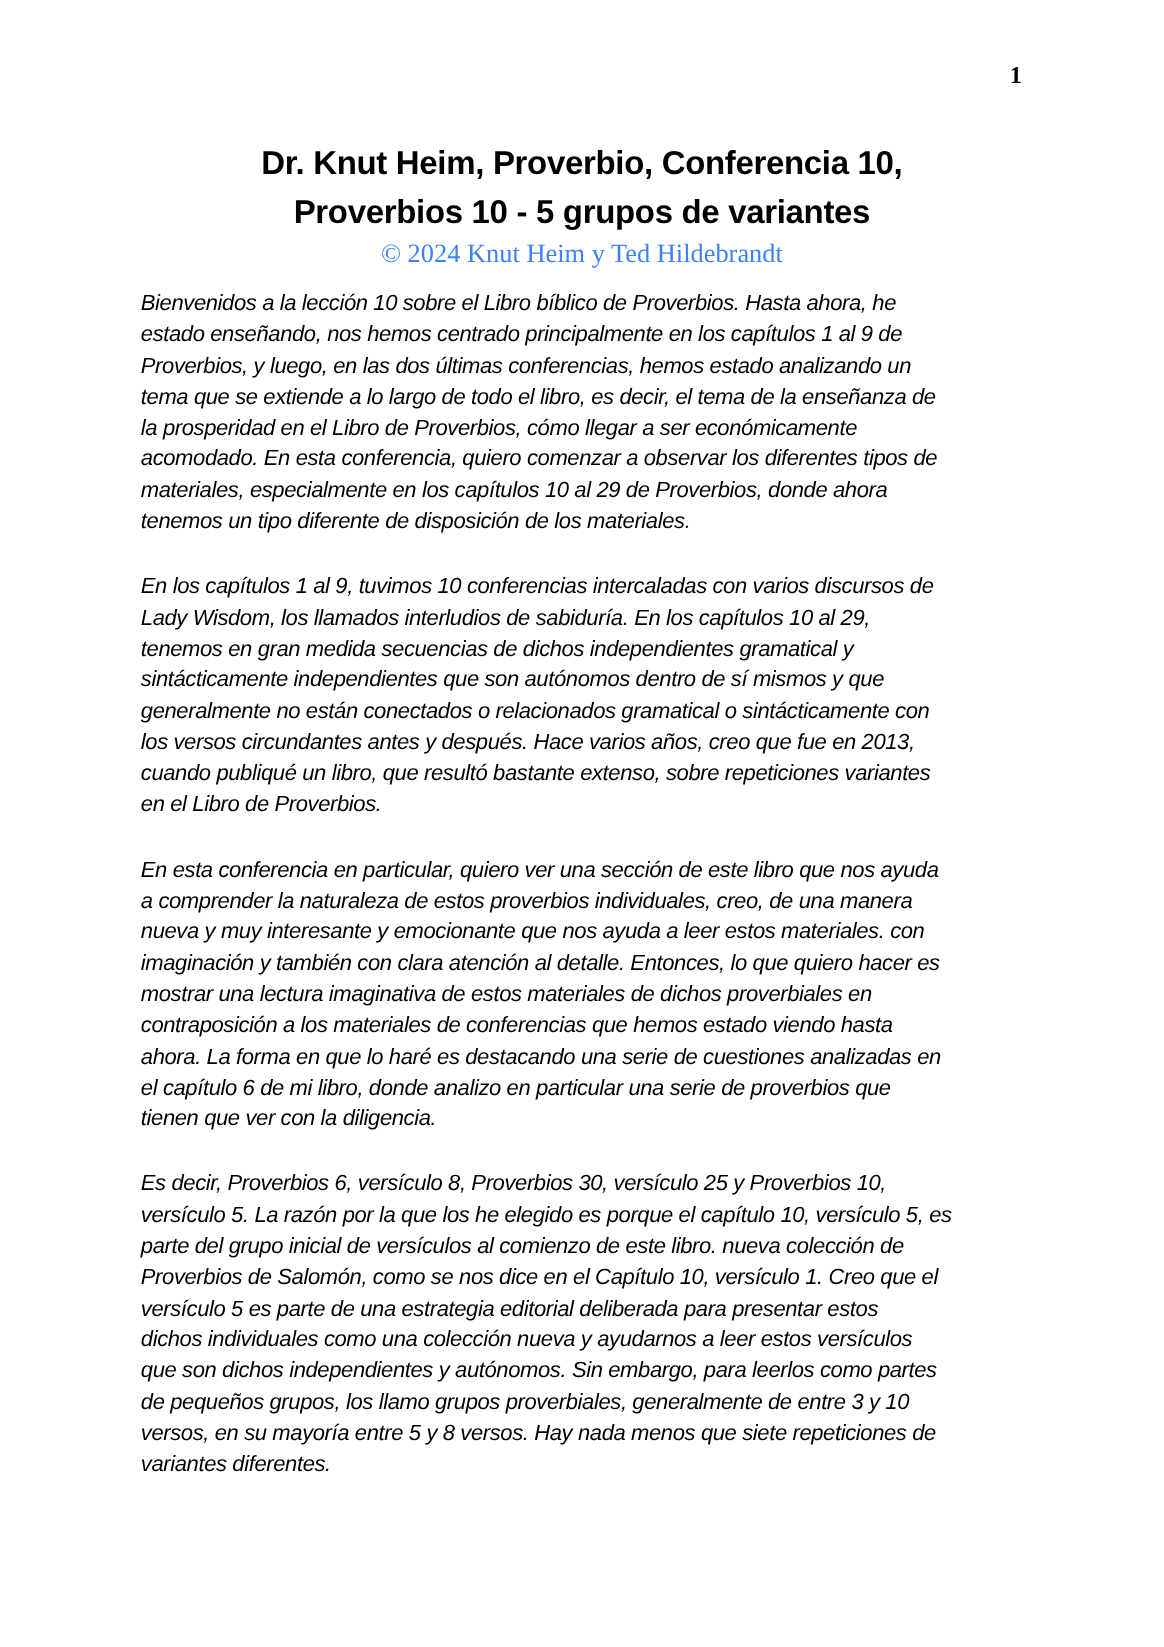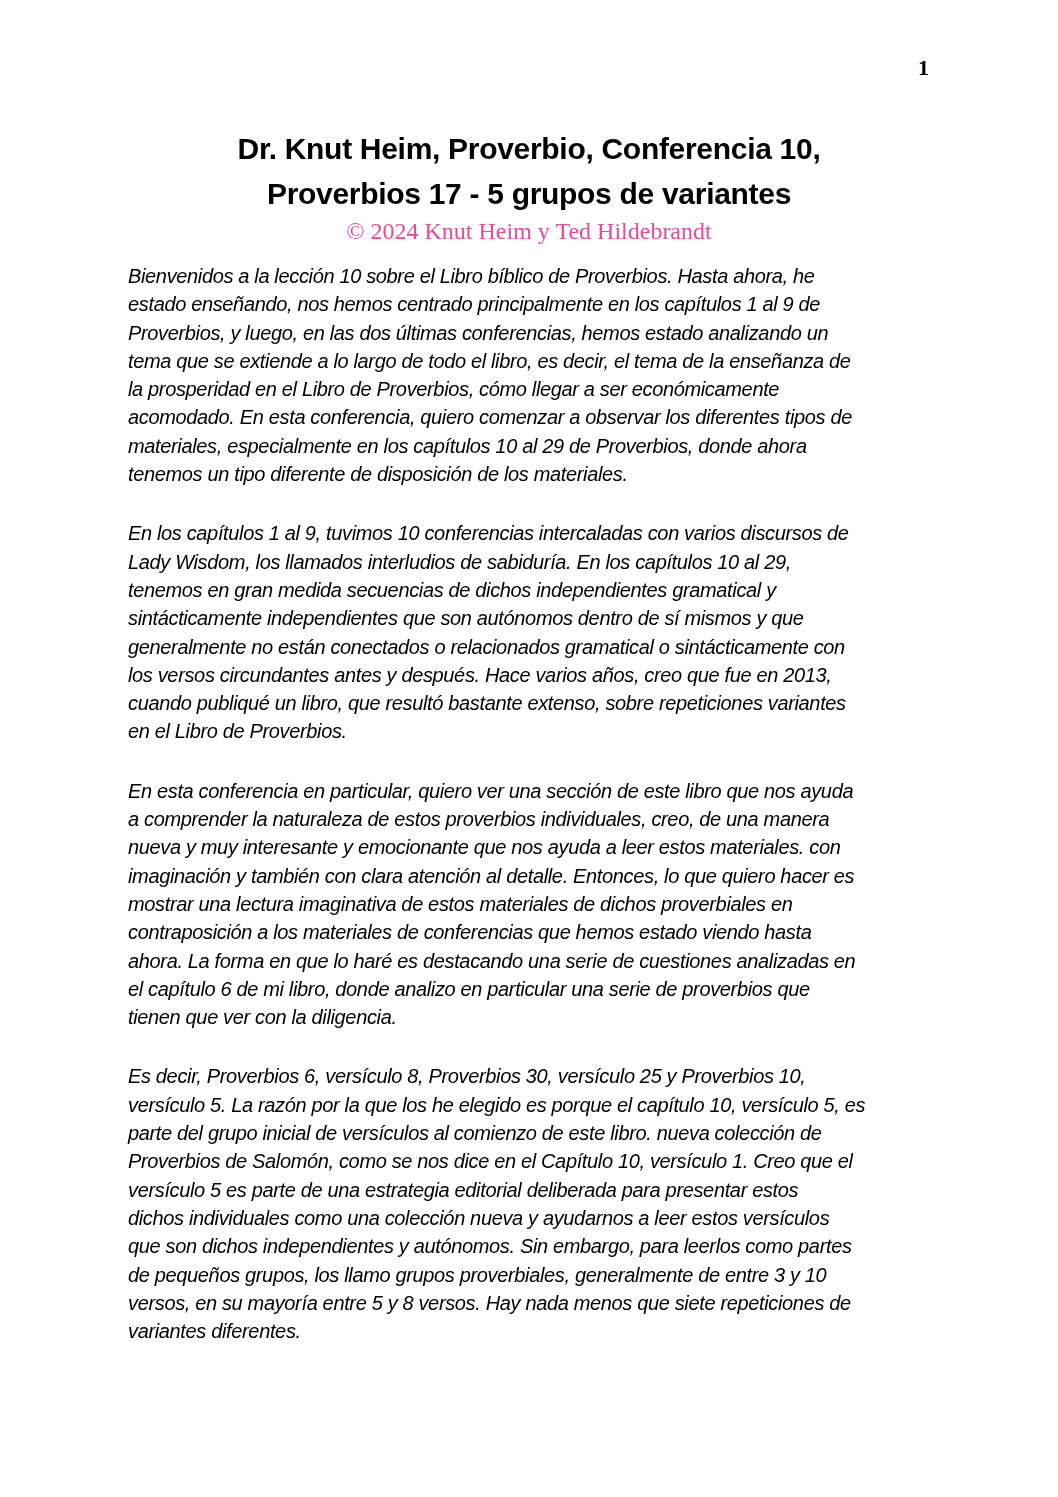--- a/index.html
+++ b/index.html
@@ -39,21 +39,21 @@
   }
   .subtitle {
     position: absolute;
     top: 216px;
     left: 0;
     width: 1058px;
     text-align: center;
     font-family: "Liberation Serif", serif;
     font-size: 24px;
     line-height: 30px;
-    color: #ec4899;
+    color: #3b82f6;
   }
   .content {
     position: absolute;
     top: 262px;
     left: 128px;
     width: 834px;
     font-style: italic;
   }
   .content p {
     margin: 0 0 31px 0;
@@ -66,21 +66,21 @@
 </style>
 </head>
 <body>
 
 <div class="page">
 
   <div class="page-number">1</div>
 
   <div class="title-block">
     <div>Dr. Knut Heim, Proverbio, Conferencia 10,</div>
-    <div>Proverbios 17 - 5 grupos de variantes</div>
+    <div>Proverbios 10 - 5 grupos de variantes</div>
   </div>
 
   <div class="subtitle">© 2024 Knut Heim y Ted Hildebrandt</div>
 
   <div class="content">
     <p>Bienvenidos a la lección 10 sobre el Libro bíblico de Proverbios. Hasta ahora, he
 estado enseñando, nos hemos centrado principalmente en los capítulos 1 al 9 de
 Proverbios, y luego, en las dos últimas conferencias, hemos estado analizando un
 tema que se extiende a lo largo de todo el libro, es decir, el tema de la enseñanza de
 la prosperidad en el Libro de Proverbios, cómo llegar a ser económicamente

